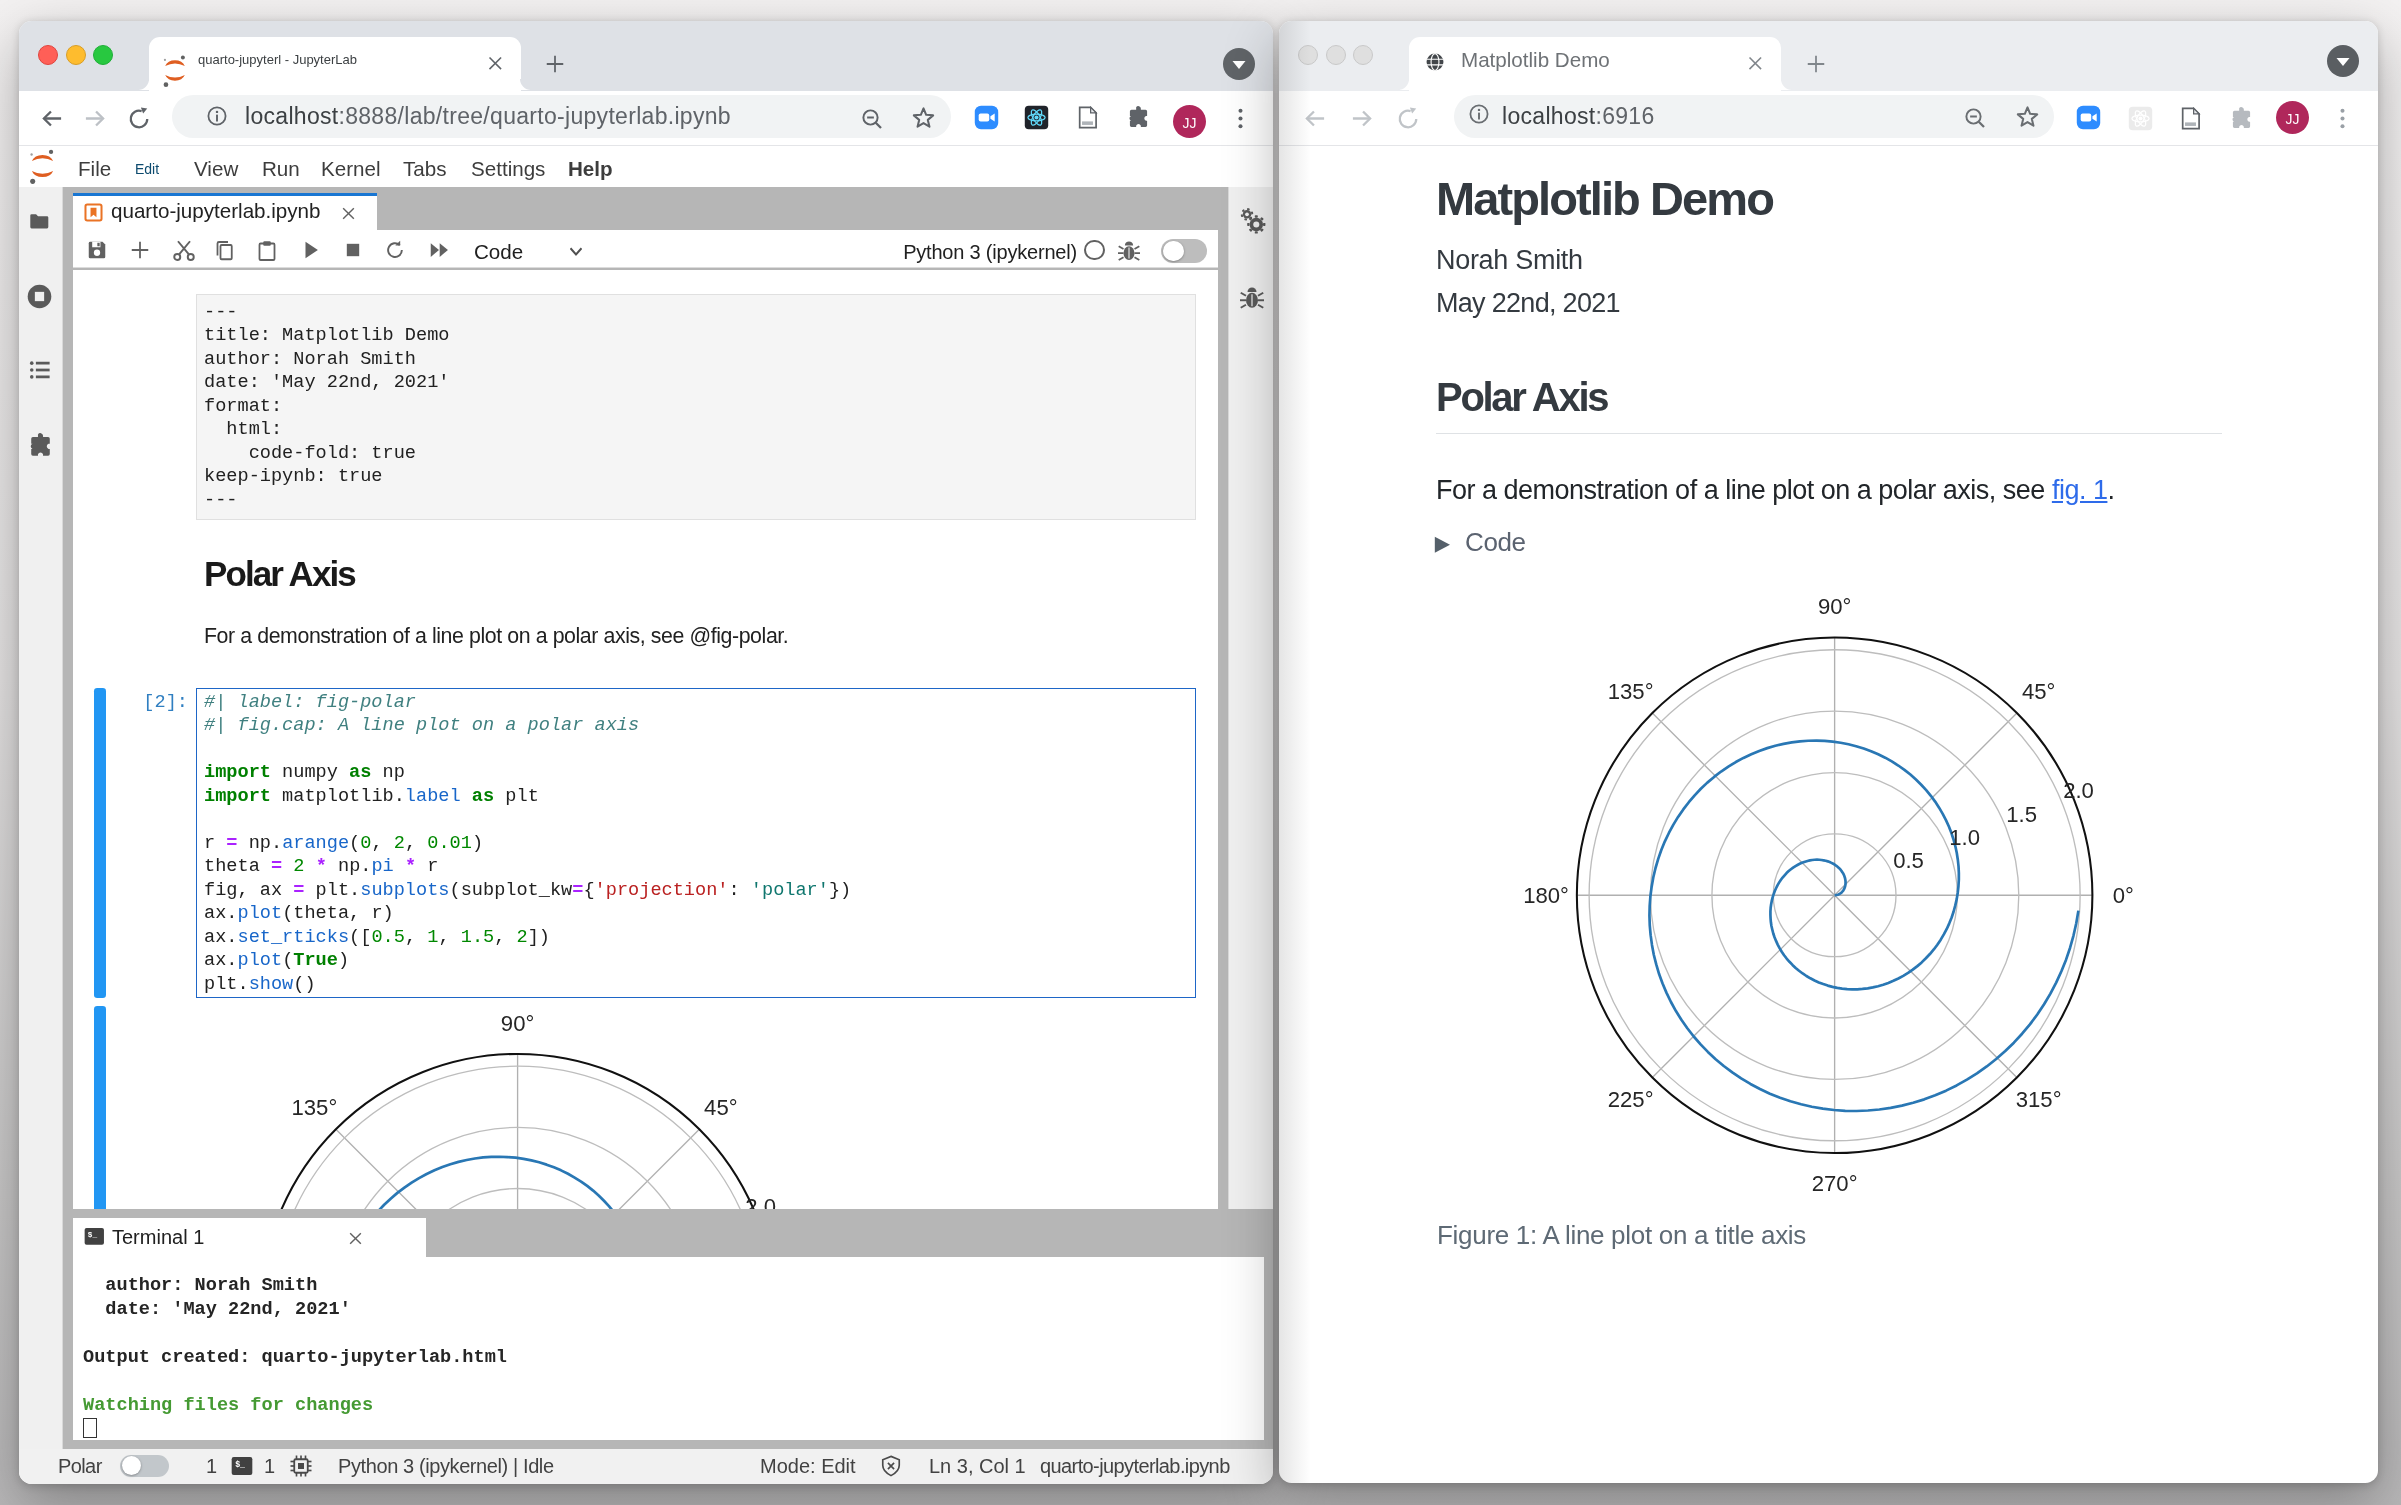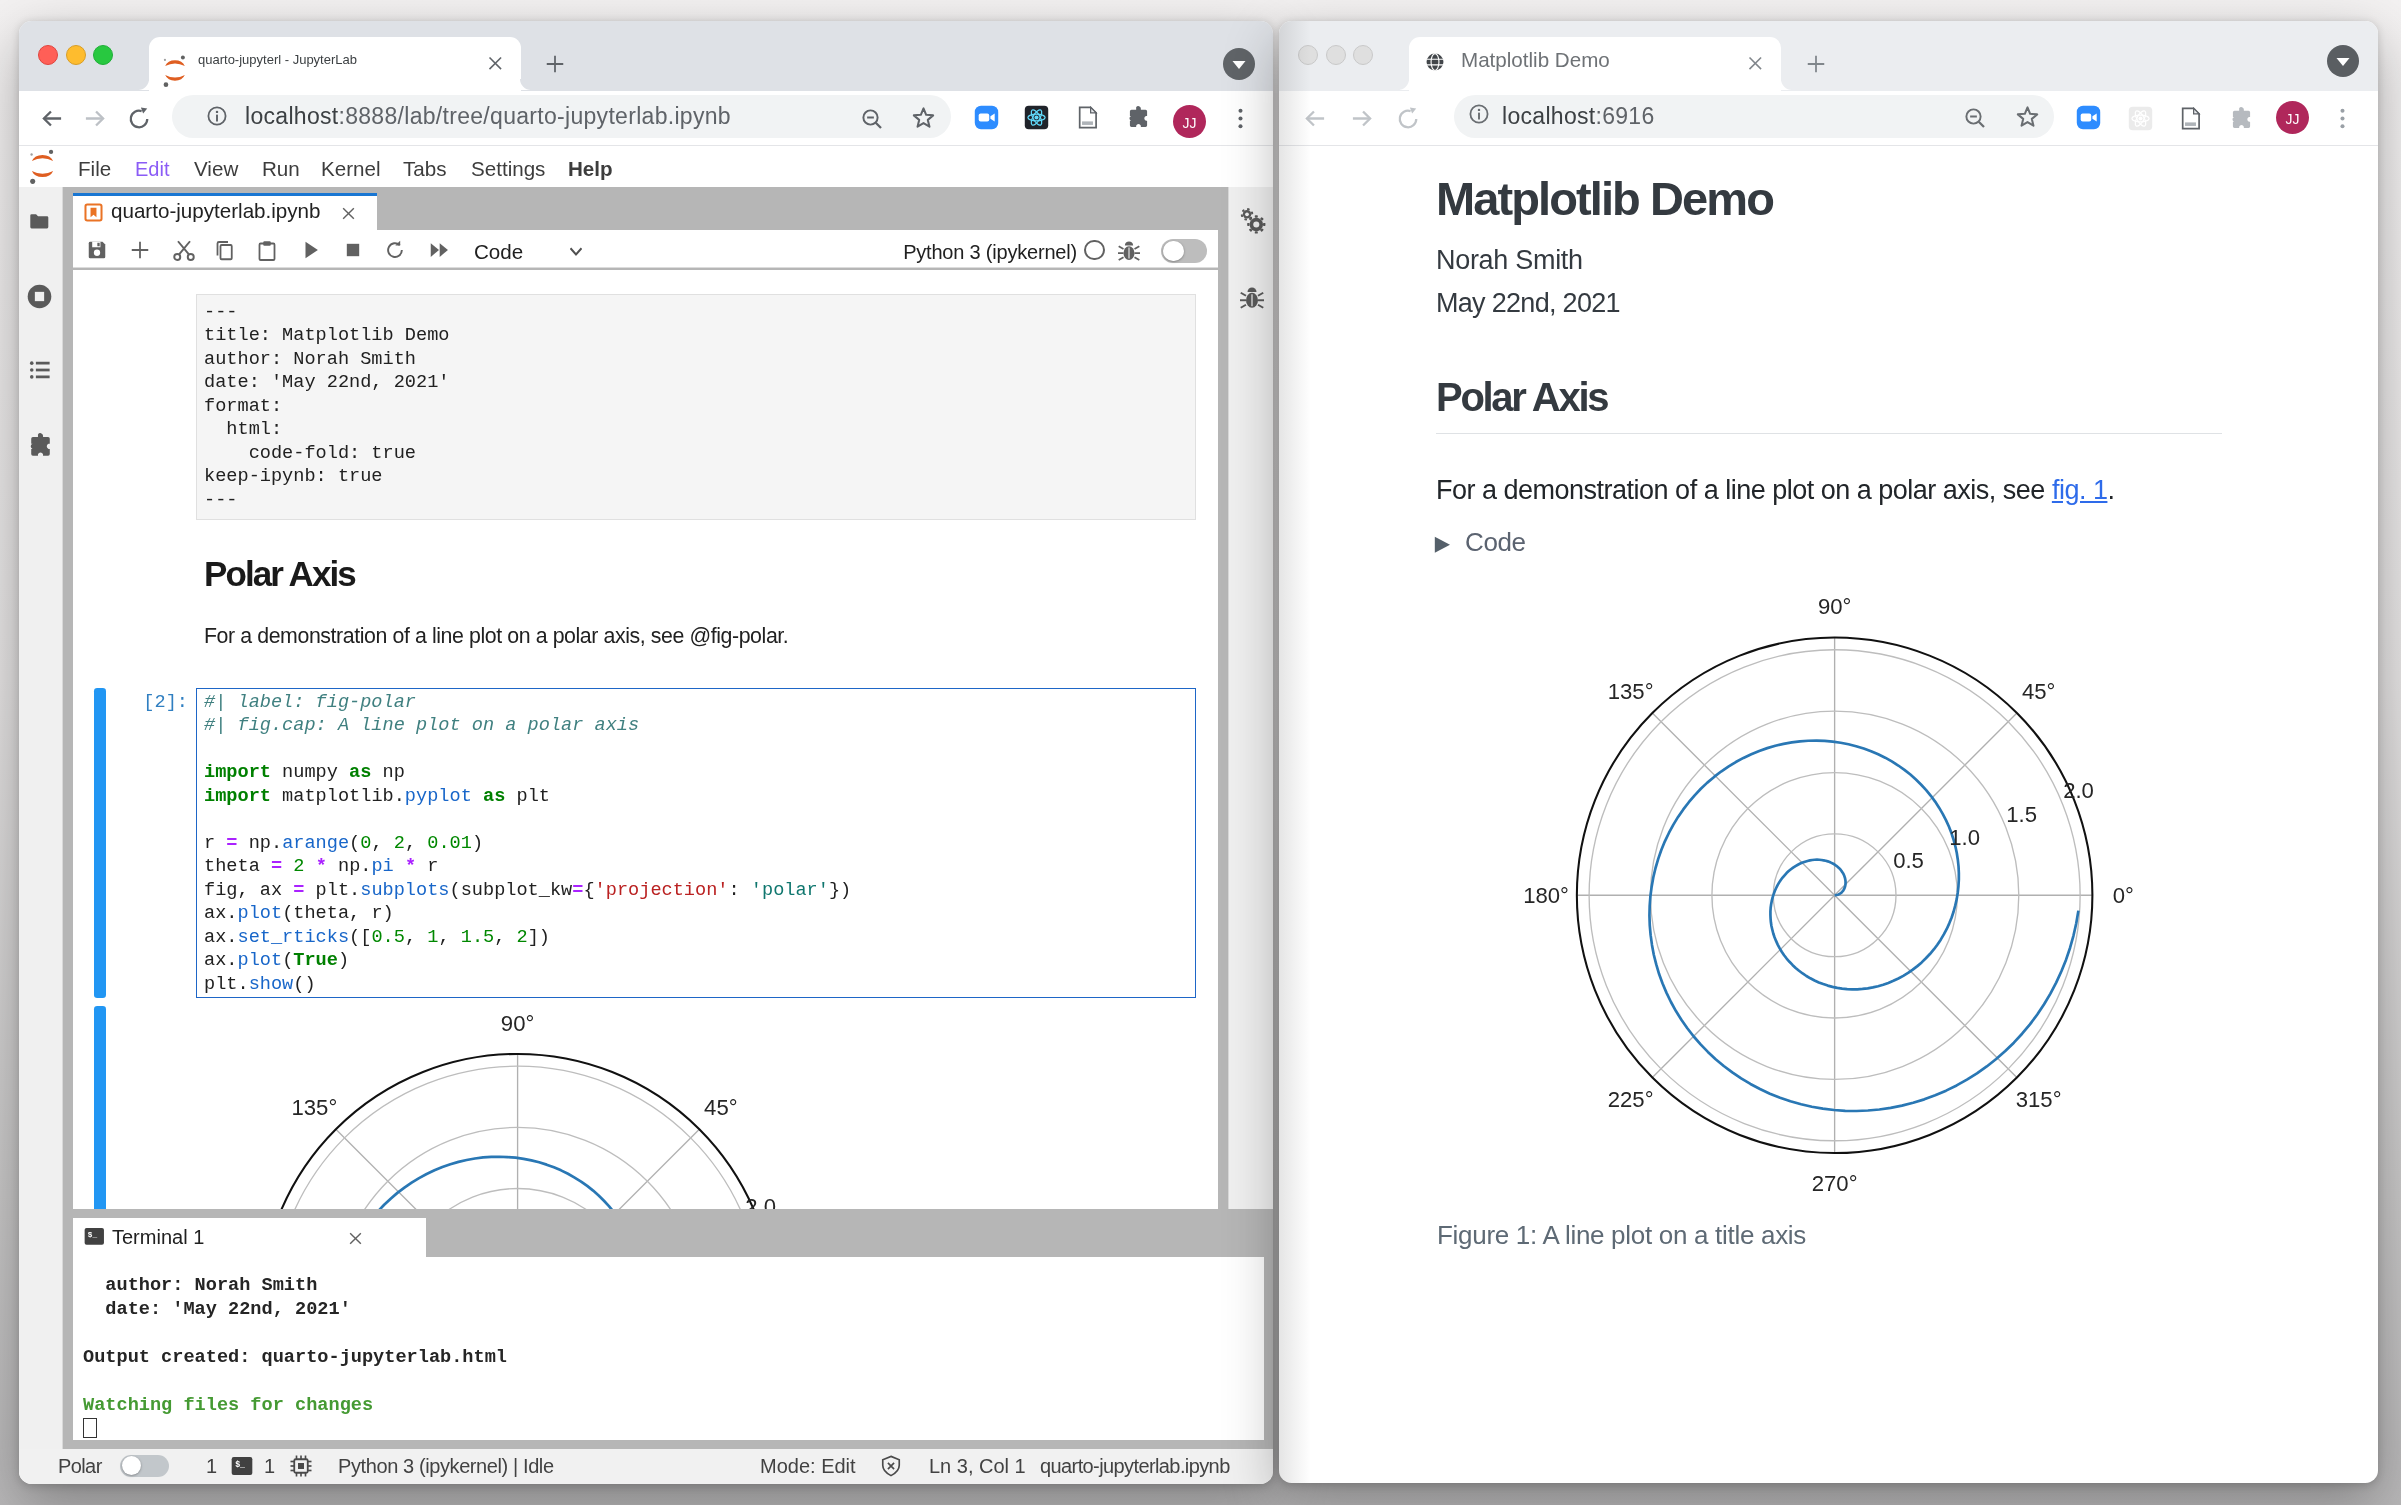--- a/index.html
+++ b/index.html
@@ -93,21 +93,21 @@
     </svg>
     <div style="position:absolute;left:0px;top:126px;width:1254px;height:40px;background:#fff;"></div>
     <svg style="position:absolute;left:10.3px;top:126px;" width="27" height="38" viewBox="0 0 34 48">
       <path d="M3.5 17.8 A 14.4 11.8 0 0 1 30.5 17.8 A 34 40 0 0 0 3.5 17.8 Z" fill="#df5e21"></path>
       <path d="M30.5 30.2 A 14.4 11.8 0 0 1 3.5 30.2 A 34 40 0 0 0 30.5 30.2 Z" fill="#df5e21"></path>
       <circle cx="3.2" cy="9.5" r="1.5" fill="#9e9e9e"></circle>
       <circle cx="27.8" cy="6.2" r="2.7" fill="#616262"></circle>
       <circle cx="4.6" cy="43.4" r="3.2" fill="#616262"></circle>
     </svg>
     <div style="position:absolute;left:59px;top:137px;font-size:20.6px;line-height:22px;color:#3d3d3d;white-space:pre;">File</div>
-    <div style="position:absolute;left:116px;top:137px;font-size:20px;line-height:22px;color:#8b5cf6;white-space:pre;">Edit</div>
+    <div style="position:absolute;left:116px;top:137px;font-size:14px;line-height:22px;color:#0c4a6e;white-space:pre;">Edit</div>
     <div style="position:absolute;left:175px;top:137px;font-size:20.6px;line-height:22px;color:#3d3d3d;white-space:pre;">View</div>
     <div style="position:absolute;left:243px;top:137px;font-size:20.6px;line-height:22px;color:#3d3d3d;white-space:pre;">Run</div>
     <div style="position:absolute;left:302px;top:137px;font-size:20.6px;line-height:22px;color:#3d3d3d;white-space:pre;">Kernel</div>
     <div style="position:absolute;left:384px;top:137px;font-size:20.6px;line-height:22px;color:#3d3d3d;white-space:pre;">Tabs</div>
     <div style="position:absolute;left:452px;top:137px;font-size:20.6px;line-height:22px;color:#3d3d3d;white-space:pre;">Settings</div>
     <div style="position:absolute;left:549px;top:137px;font-size:20.6px;line-height:22px;color:#3d3d3d;white-space:pre;font-weight:bold;">Help</div>
     <div style="position:absolute;left:0px;top:166px;width:1254px;height:1267px;background:#b6b6b6;"></div>
     <div style="position:absolute;left:0px;top:166px;width:44px;height:1262px;background:#f0f0f0;border-right:0.8px solid #d9d9d9;"></div>
     <svg style="position:absolute;left:10.3px;top:190px;" width="20.6" height="20.6" viewBox="0 0 32 32">
       <path d="M2 7 q0-2 2-2 h7 l3 3 h14 q2 0 2 2 v15 q0 2-2 2 H4 q-2 0-2-2 z" fill="#5a5a5a"></path>
@@ -251,21 +251,21 @@
 ---</div>
       <div style="position:absolute;left:131px;top:284px;font-size:35px;line-height:40px;color:#1a1a1a;white-space:pre;"><b style="letter-spacing:-1.9px">Polar Axis</b></div>
       <div style="position:absolute;left:131px;top:353px;font-size:21.3px;line-height:27px;color:#212121;white-space:pre;"><span style="letter-spacing:-0.4px">For a demonstration of a line plot on a polar axis, see @fig-polar.</span></div>
       <div style="position:absolute;left:20.6px;top:418px;width:12px;height:310px;background:#2196f3;border-radius:3.2px;"></div>
       <div class="mono" style="position:absolute;left:70px;top:421px;width:45px;font-size:18.6px;line-height:23.5px;color:#307fc1;text-align:right;white-space:pre;">[2]:</div>
       <div style="position:absolute;left:123px;top:418px;width:1000px;height:310px;background:#fff;border:1.9px solid #1e66c7;"></div>
       <div class="mono" style="position:absolute;left:131px;top:421px;font-size:18.6px;line-height:23.5px;color:#212121;white-space:pre;"><i style="color:#408080">#| label: fig-polar</i>
 <i style="color:#408080">#| fig.cap: A line plot on a polar axis</i>
 
 <b style="color:#008000">import</b> numpy <b style="color:#008000">as</b> np
-<b style="color:#008000">import</b> matplotlib.<span style="color:#1866c9">pyplot</span> <b style="color:#008000">as</b> plt
+<b style="color:#008000">import</b> matplotlib.<span style="color:#1866c9">label</span> <b style="color:#008000">as</b> plt
 
 r <b style="color:#aa22ff">=</b> np.<span style="color:#1866c9">arange</span>(<span style="color:#008800">0</span>, <span style="color:#008800">2</span>, <span style="color:#008800">0.01</span>)
 theta <b style="color:#aa22ff">=</b> <span style="color:#008800">2</span> <b style="color:#aa22ff">*</b> np.<span style="color:#1866c9">pi</span> <b style="color:#aa22ff">*</b> r
 fig, ax <b style="color:#aa22ff">=</b> plt.<span style="color:#1866c9">subplots</span>(subplot_kw<b style="color:#aa22ff">=</b>{<span style="color:#ba2121">'projection'</span>: <span style="color:#0f766e">'polar'</span>})
 ax.<span style="color:#1866c9">plot</span>(theta, r)
 ax.<span style="color:#1866c9">set_rticks</span>([<span style="color:#008800">0.5</span>, <span style="color:#008800">1</span>, <span style="color:#008800">1.5</span>, <span style="color:#008800">2</span>])
 ax.<span style="color:#1866c9">plot</span>(<b style="color:#008000">True</b>)
 plt.<span style="color:#1866c9">show</span>()</div>
       <div style="position:absolute;left:20.6px;top:736px;width:12px;height:229px;background:#2196f3;border-radius:3.2px;"></div>
       <svg style="position:absolute;left:65px;top:738px;" width="775" height="443" viewBox="0 0 980 560">

